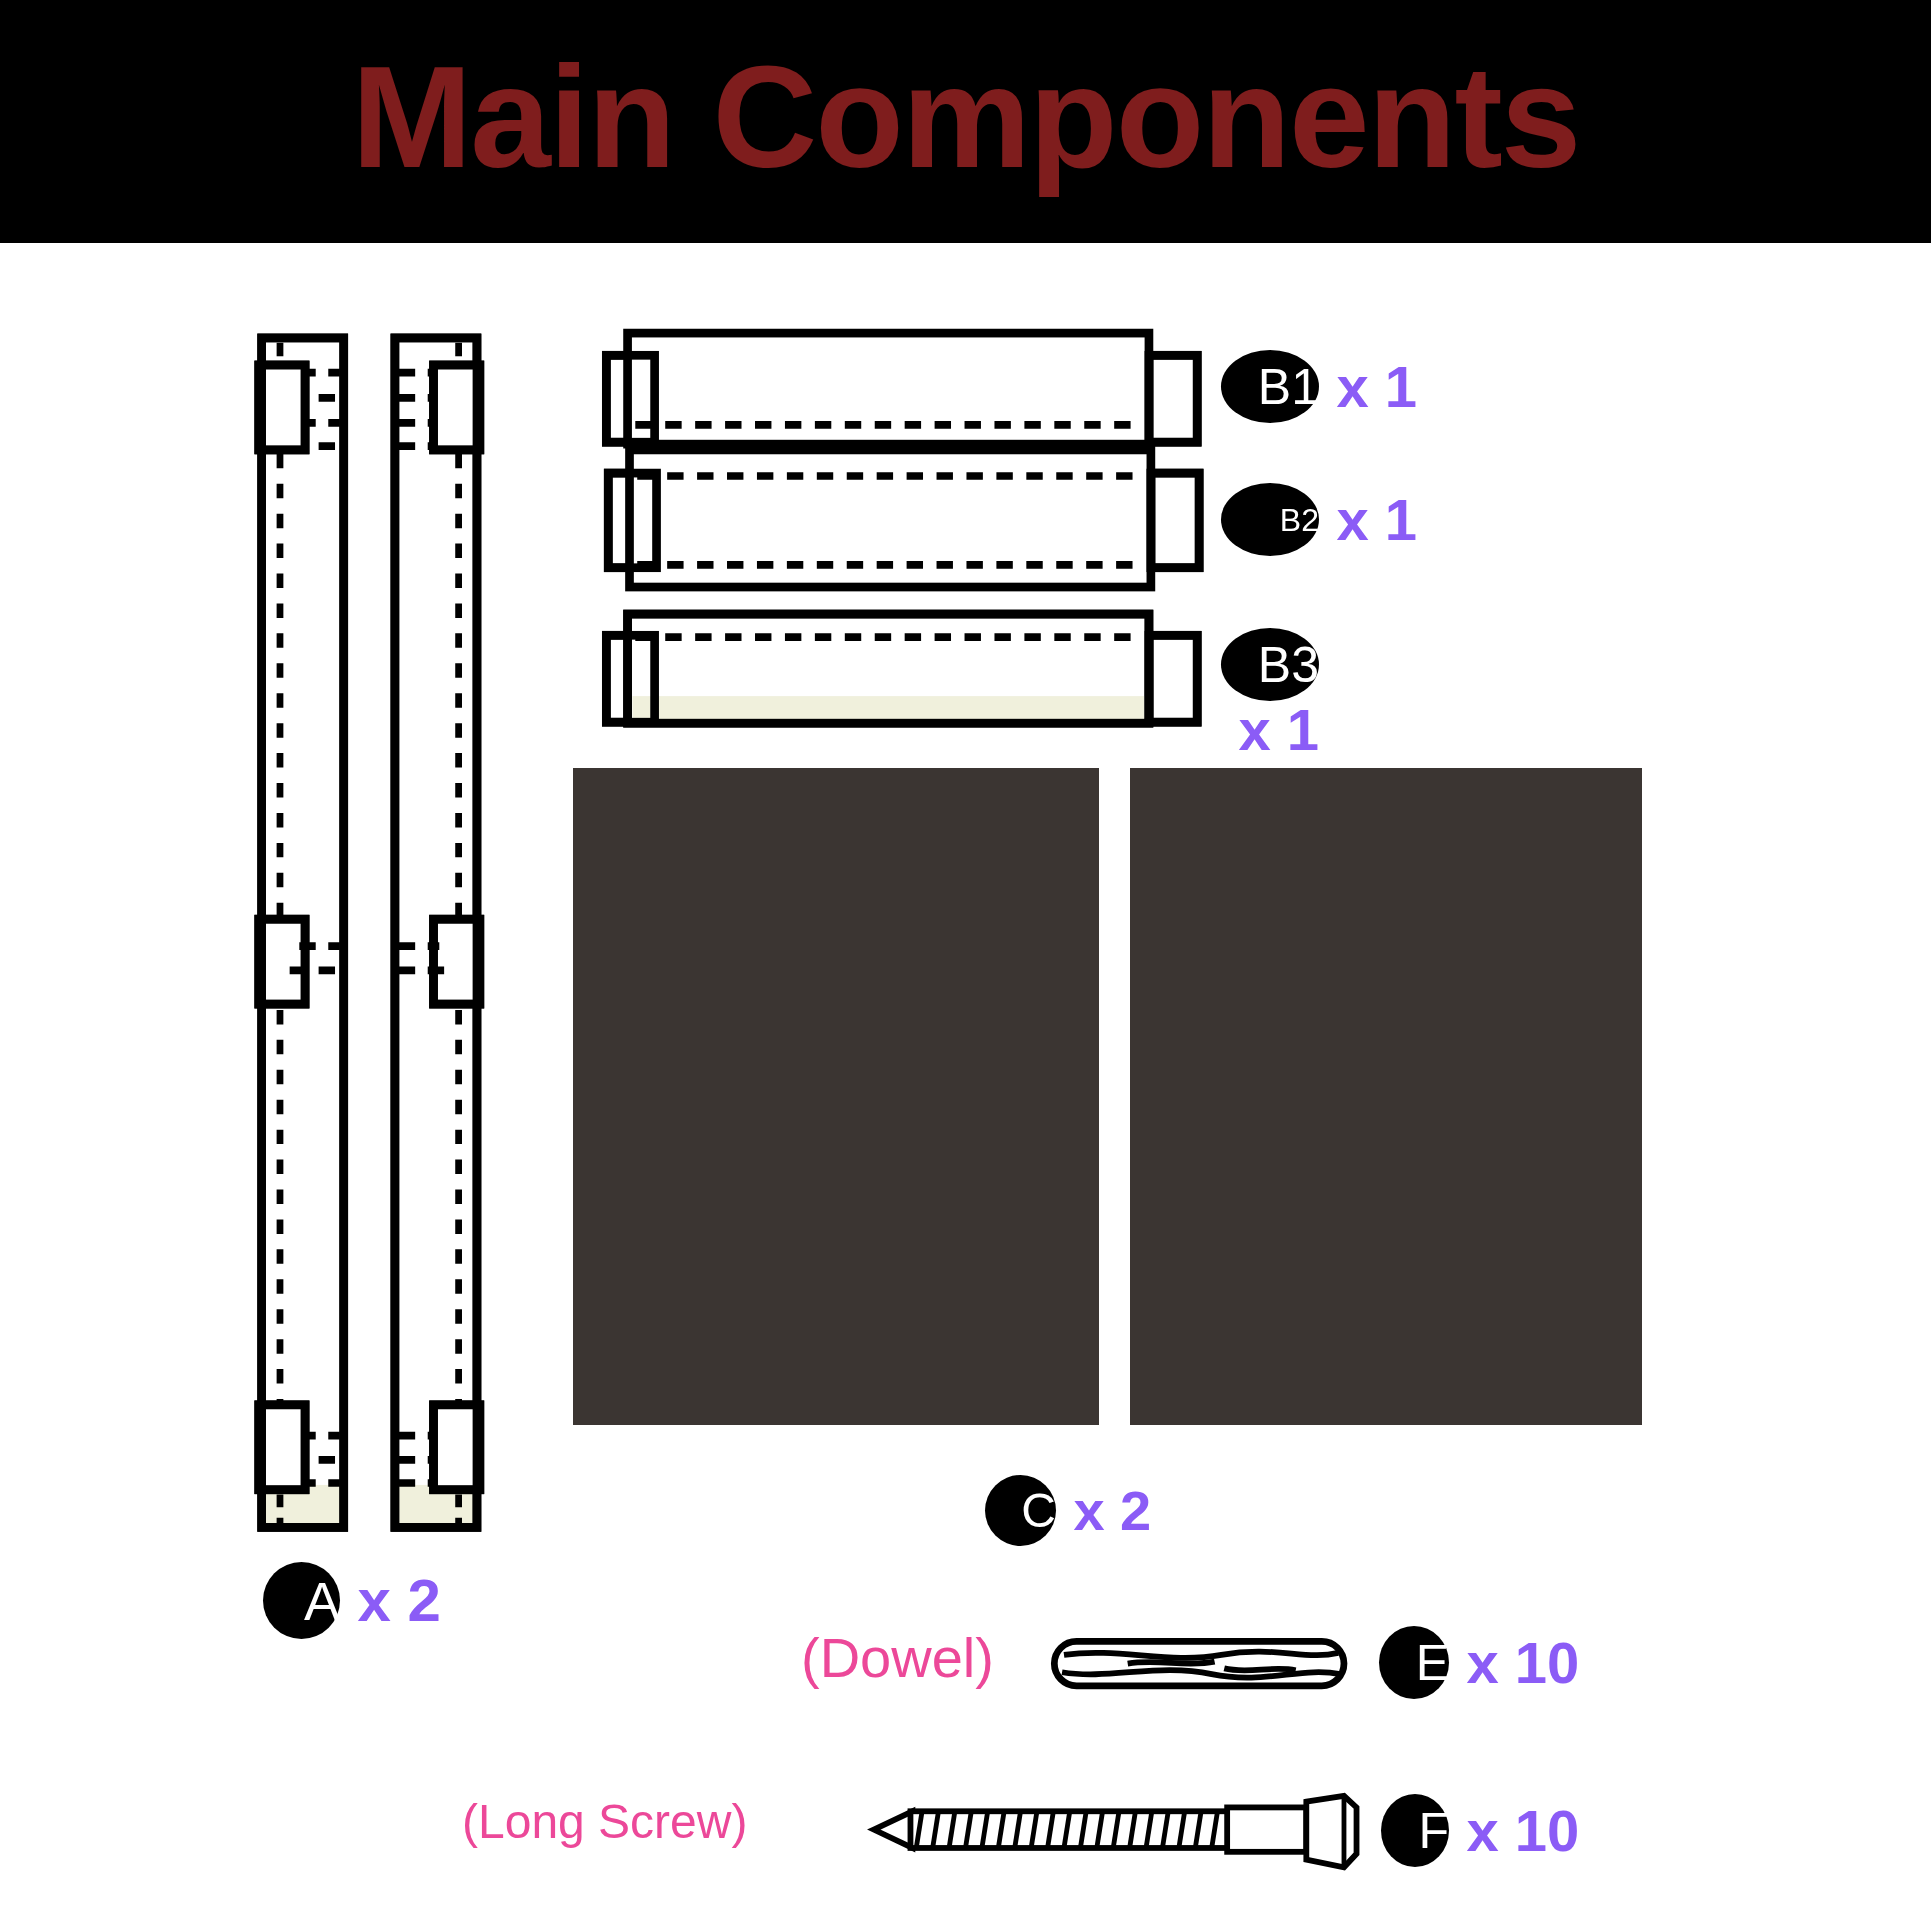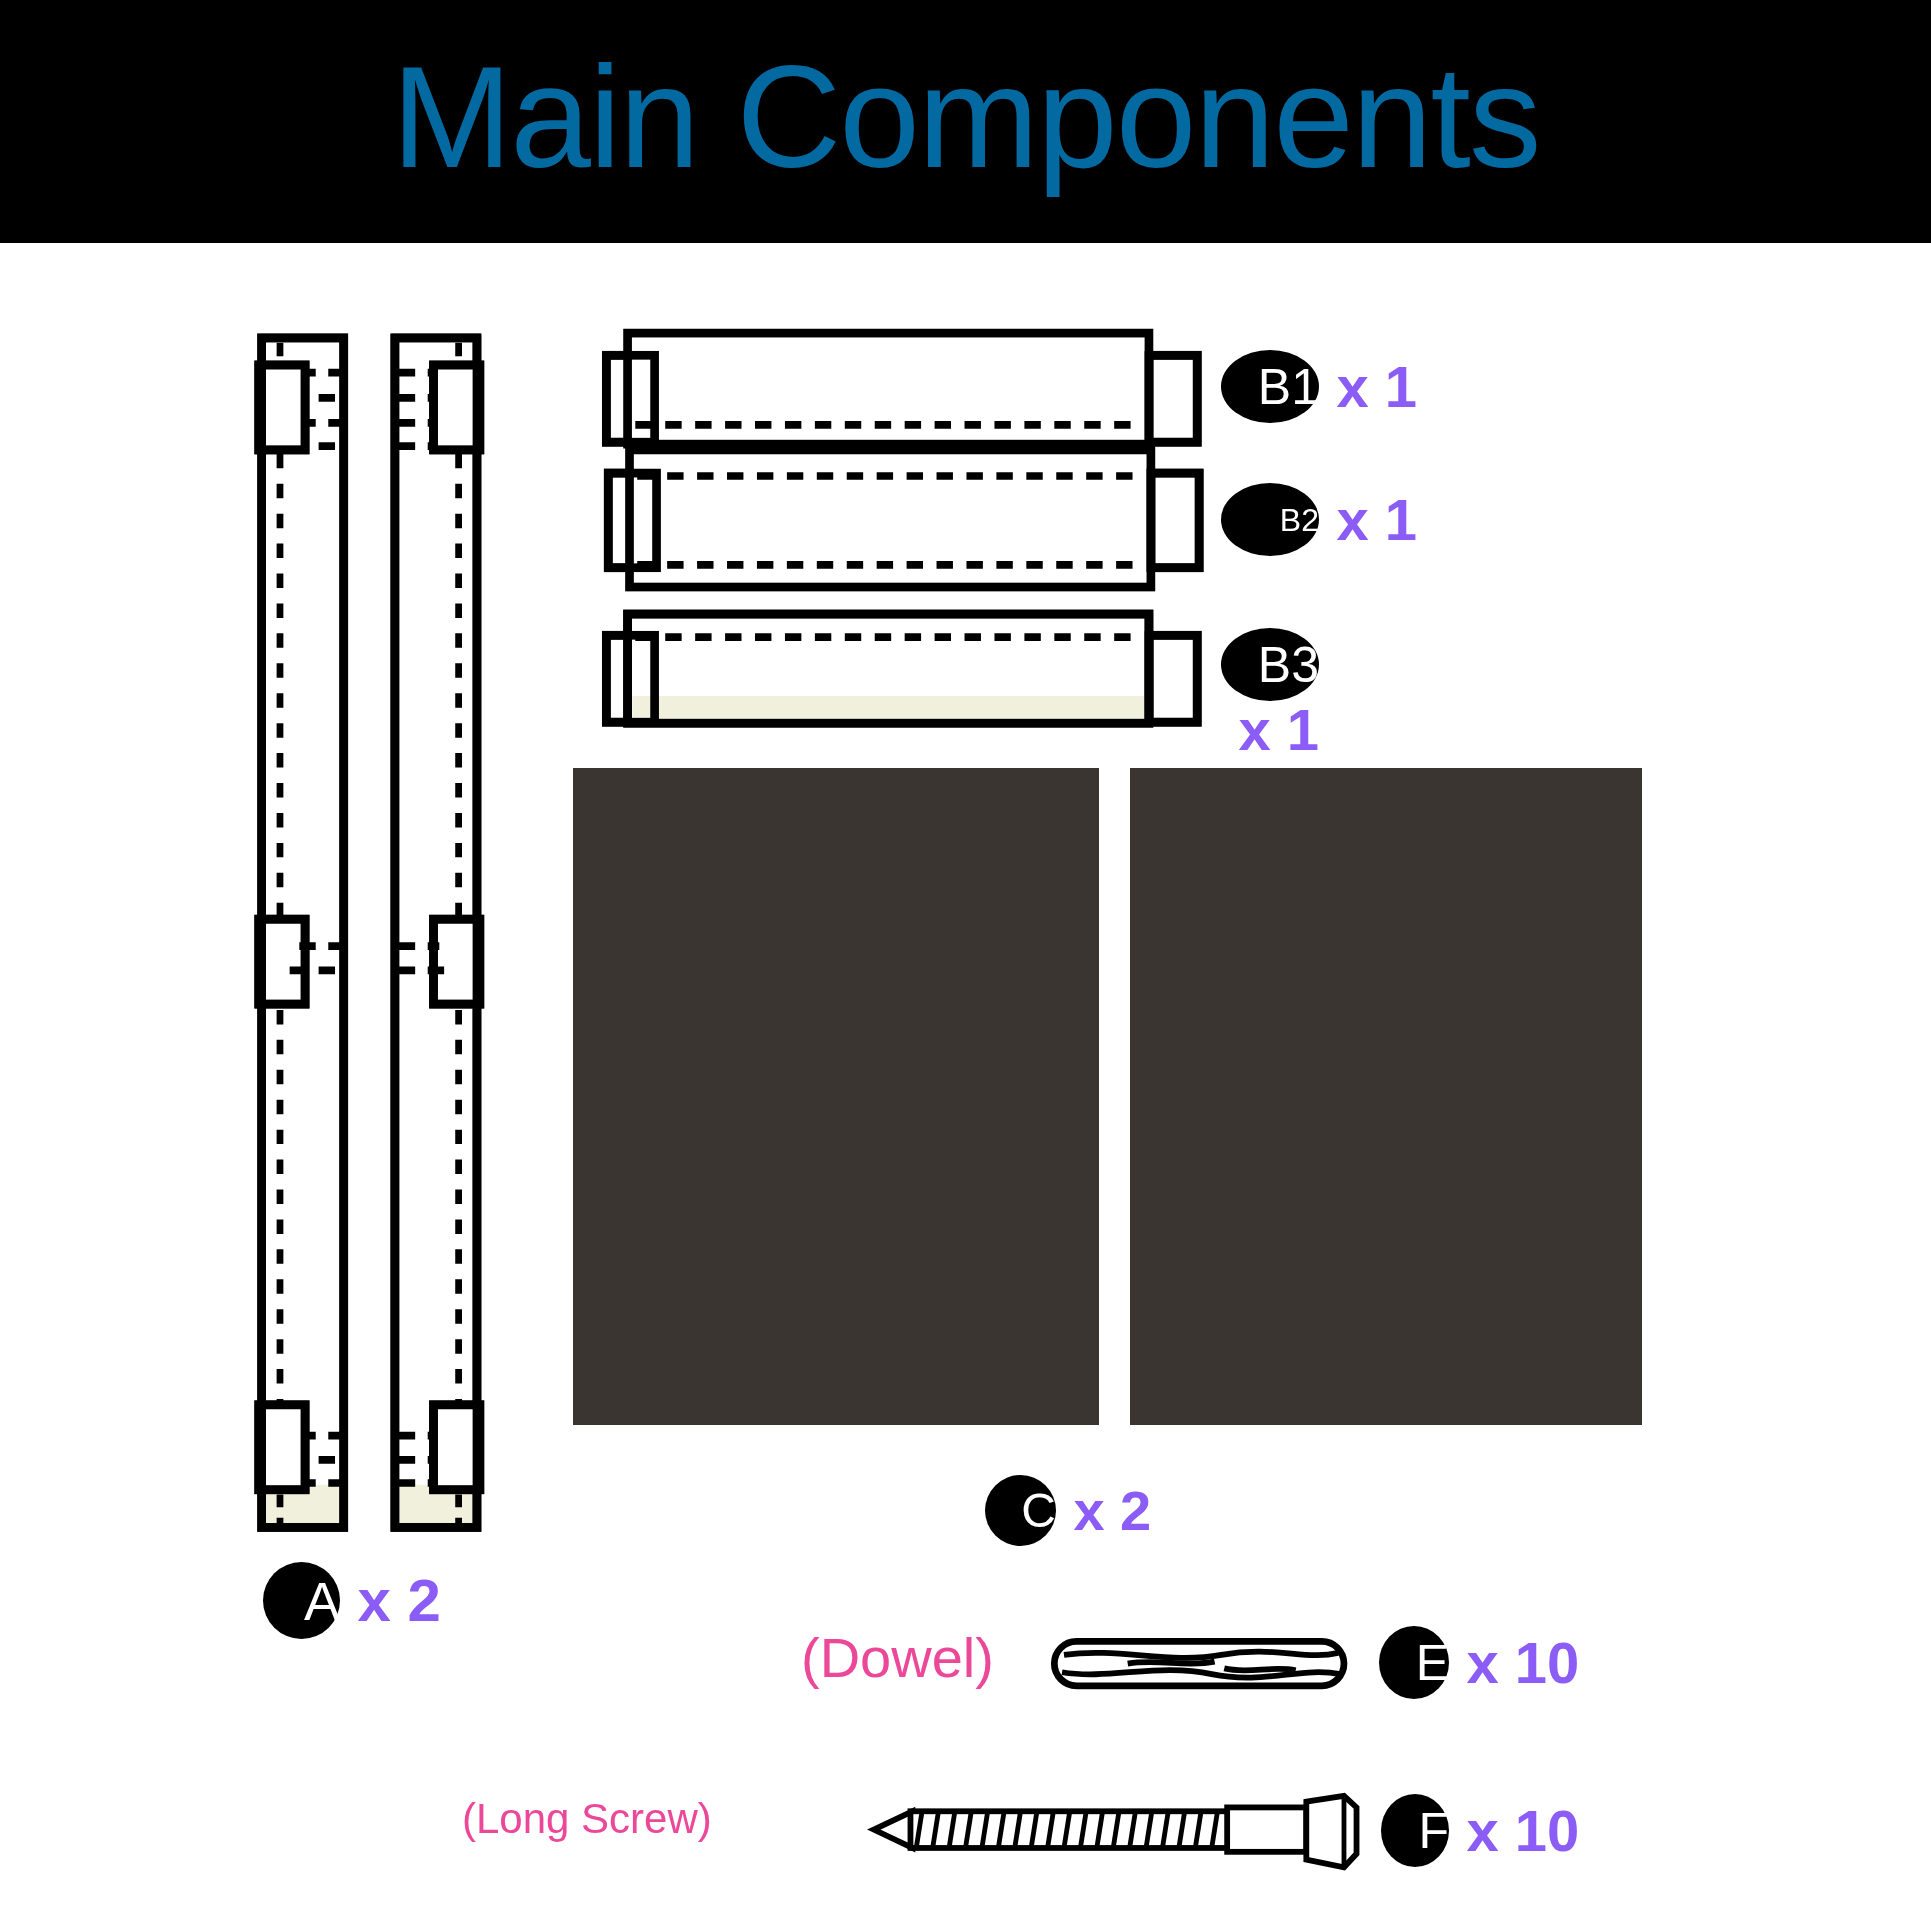--- a/index.html
+++ b/index.html
@@ -30,23 +30,23 @@
   }
   .header-title {
     position: absolute;
     left: 0;
     top: 0;
     width: 1931px;
     height: 243px;
     display: flex;
     align-items: center;
     justify-content: center;
-    color: #0369a1;
+    color: #7f1d1d;
     font-family: "Liberation Sans", sans-serif;
-    font-weight: normal;
+    font-weight: bold;
     font-size: 145px;
     letter-spacing: -1.9px;
     line-height: 1;
     padding-bottom: 8px;
     box-sizing: border-box;
     white-space: nowrap;
   }
 
   
   .svg-layer {
@@ -281,21 +281,21 @@
     <div class="part-caption" style="font-size:56px;">(Dowel)</div>
   </div>
   <div class="label-row" style="left:1379px; top:1626px;">
     <div class="badge badge-ellipse" style="width:70px; height:73px; font-size:50px;">
       <span>E</span>
     </div>
     <div class="qty" style="font-size:58px; margin-left:17.4px;">x 10</div>
   </div>
 
   <div class="label-row" style="left:462px; top:1798px;">
-    <div class="part-caption" style="font-size:42px;">(Long Screw)</div>
+    <div class="part-caption" style="font-size:48px;">(Long Screw)</div>
   </div>
   <div class="label-row" style="left:1381px; top:1794px;">
     <div class="badge badge-ellipse" style="width:68px; height:73px; font-size:50px;">
       <span>F</span>
     </div>
     <div class="qty" style="font-size:58px; margin-left:17.4px;">x 10</div>
   </div>
 
 </div>
 

